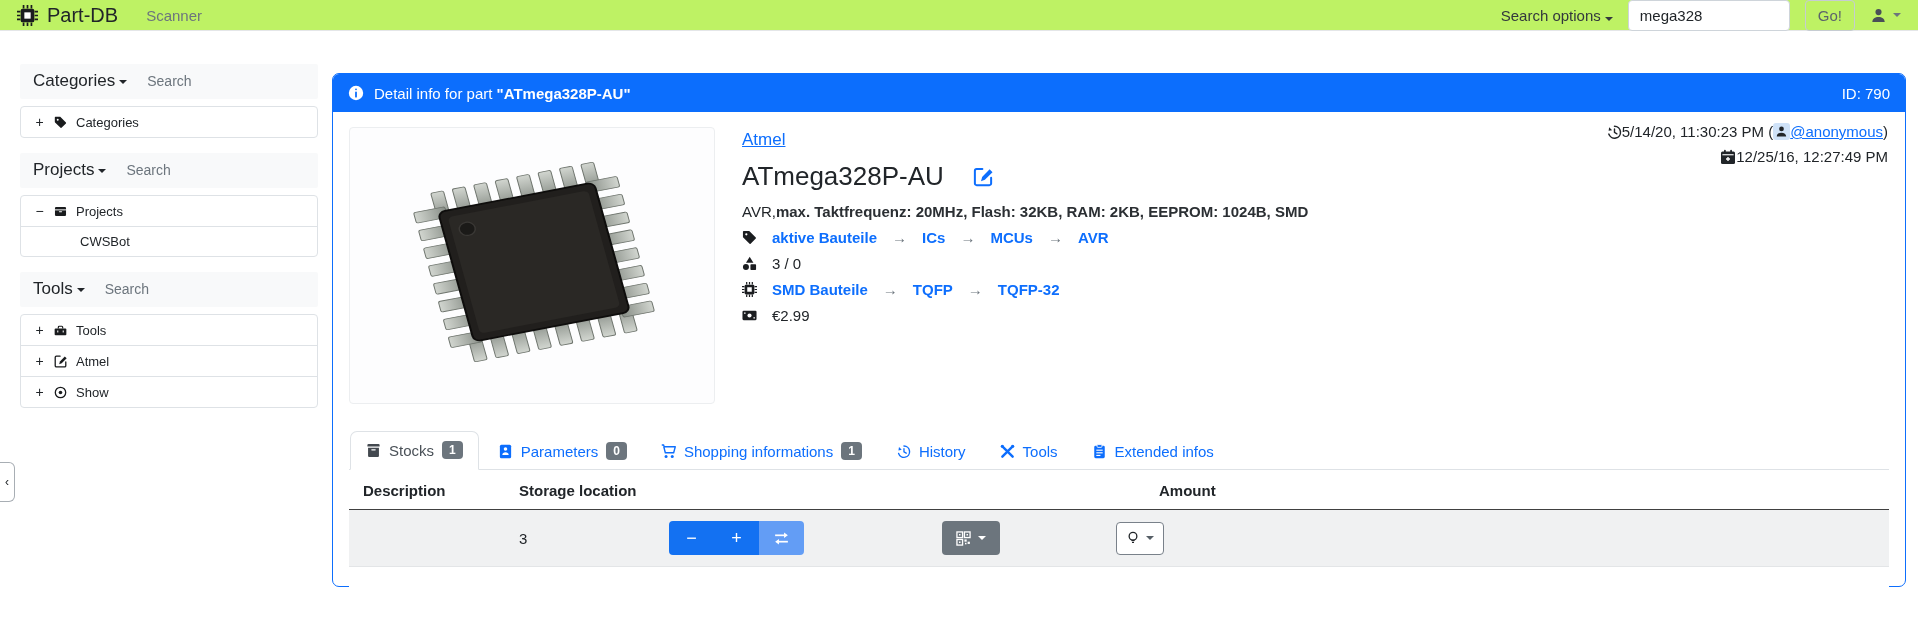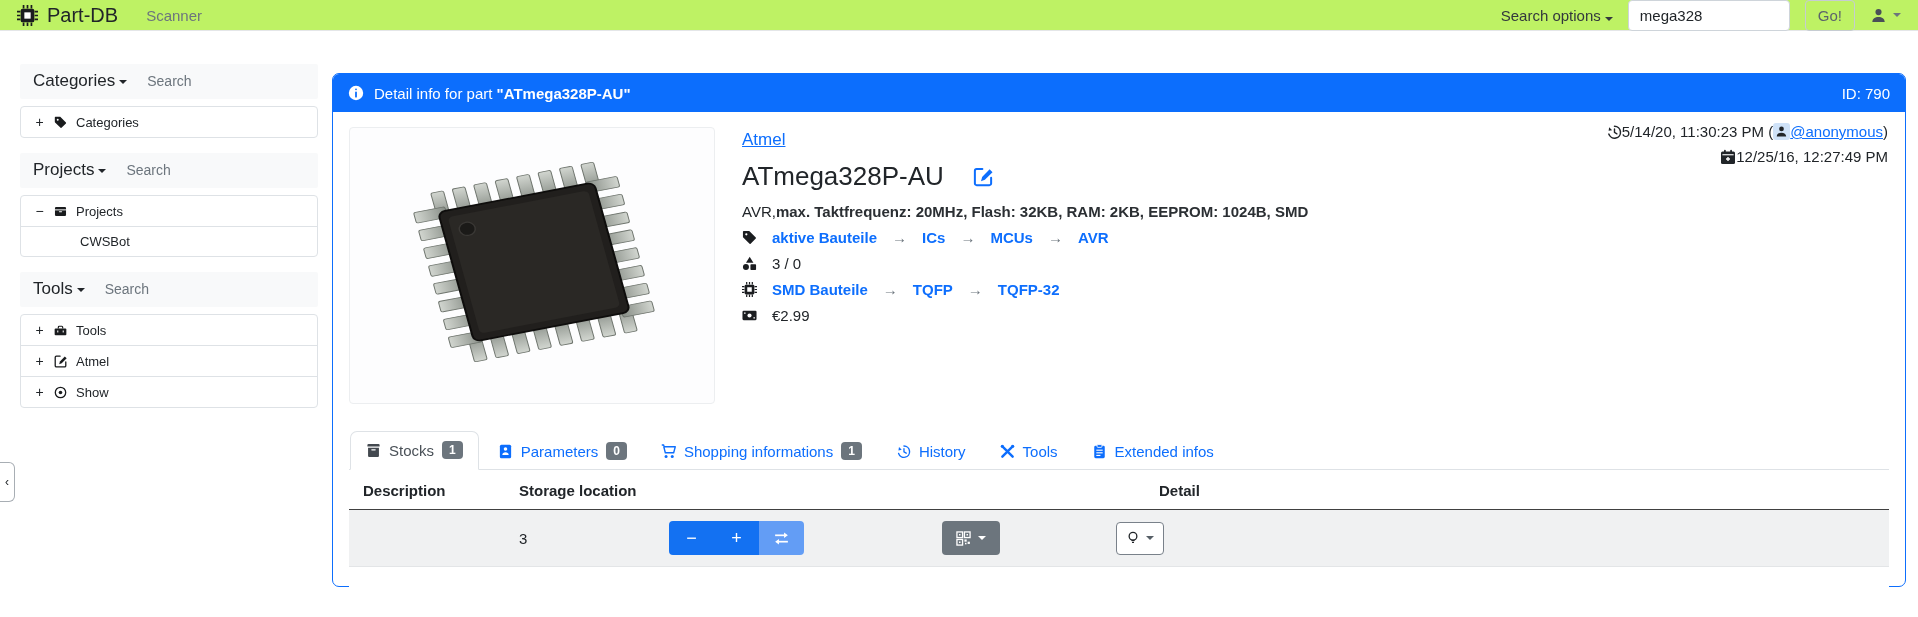--- a/index.html
+++ b/index.html
@@ -445,21 +445,21 @@
           <svg class="ic">
               <use href="#i-clipboard"></use>
             </svg>
           <span>Extended infos</span>
         </div>
       </div>
 
       <div class="tbl-h">
         <span class="c-desc">Description</span>
         <span class="c-loc">Storage location</span>
-        <span class="c-amt">Detail</span>
+        <span class="c-amt">Amount</span>
       </div>
 
       <div class="trow">
         <span class="c-desc"></span>
         <span class="c-amt">3</span>
         <span class="controls">
           <span class="btn b-minus">−</span>
           <span class="btn b-plus">+</span>
           <span class="btn b-swap">
               <svg class="ic">

